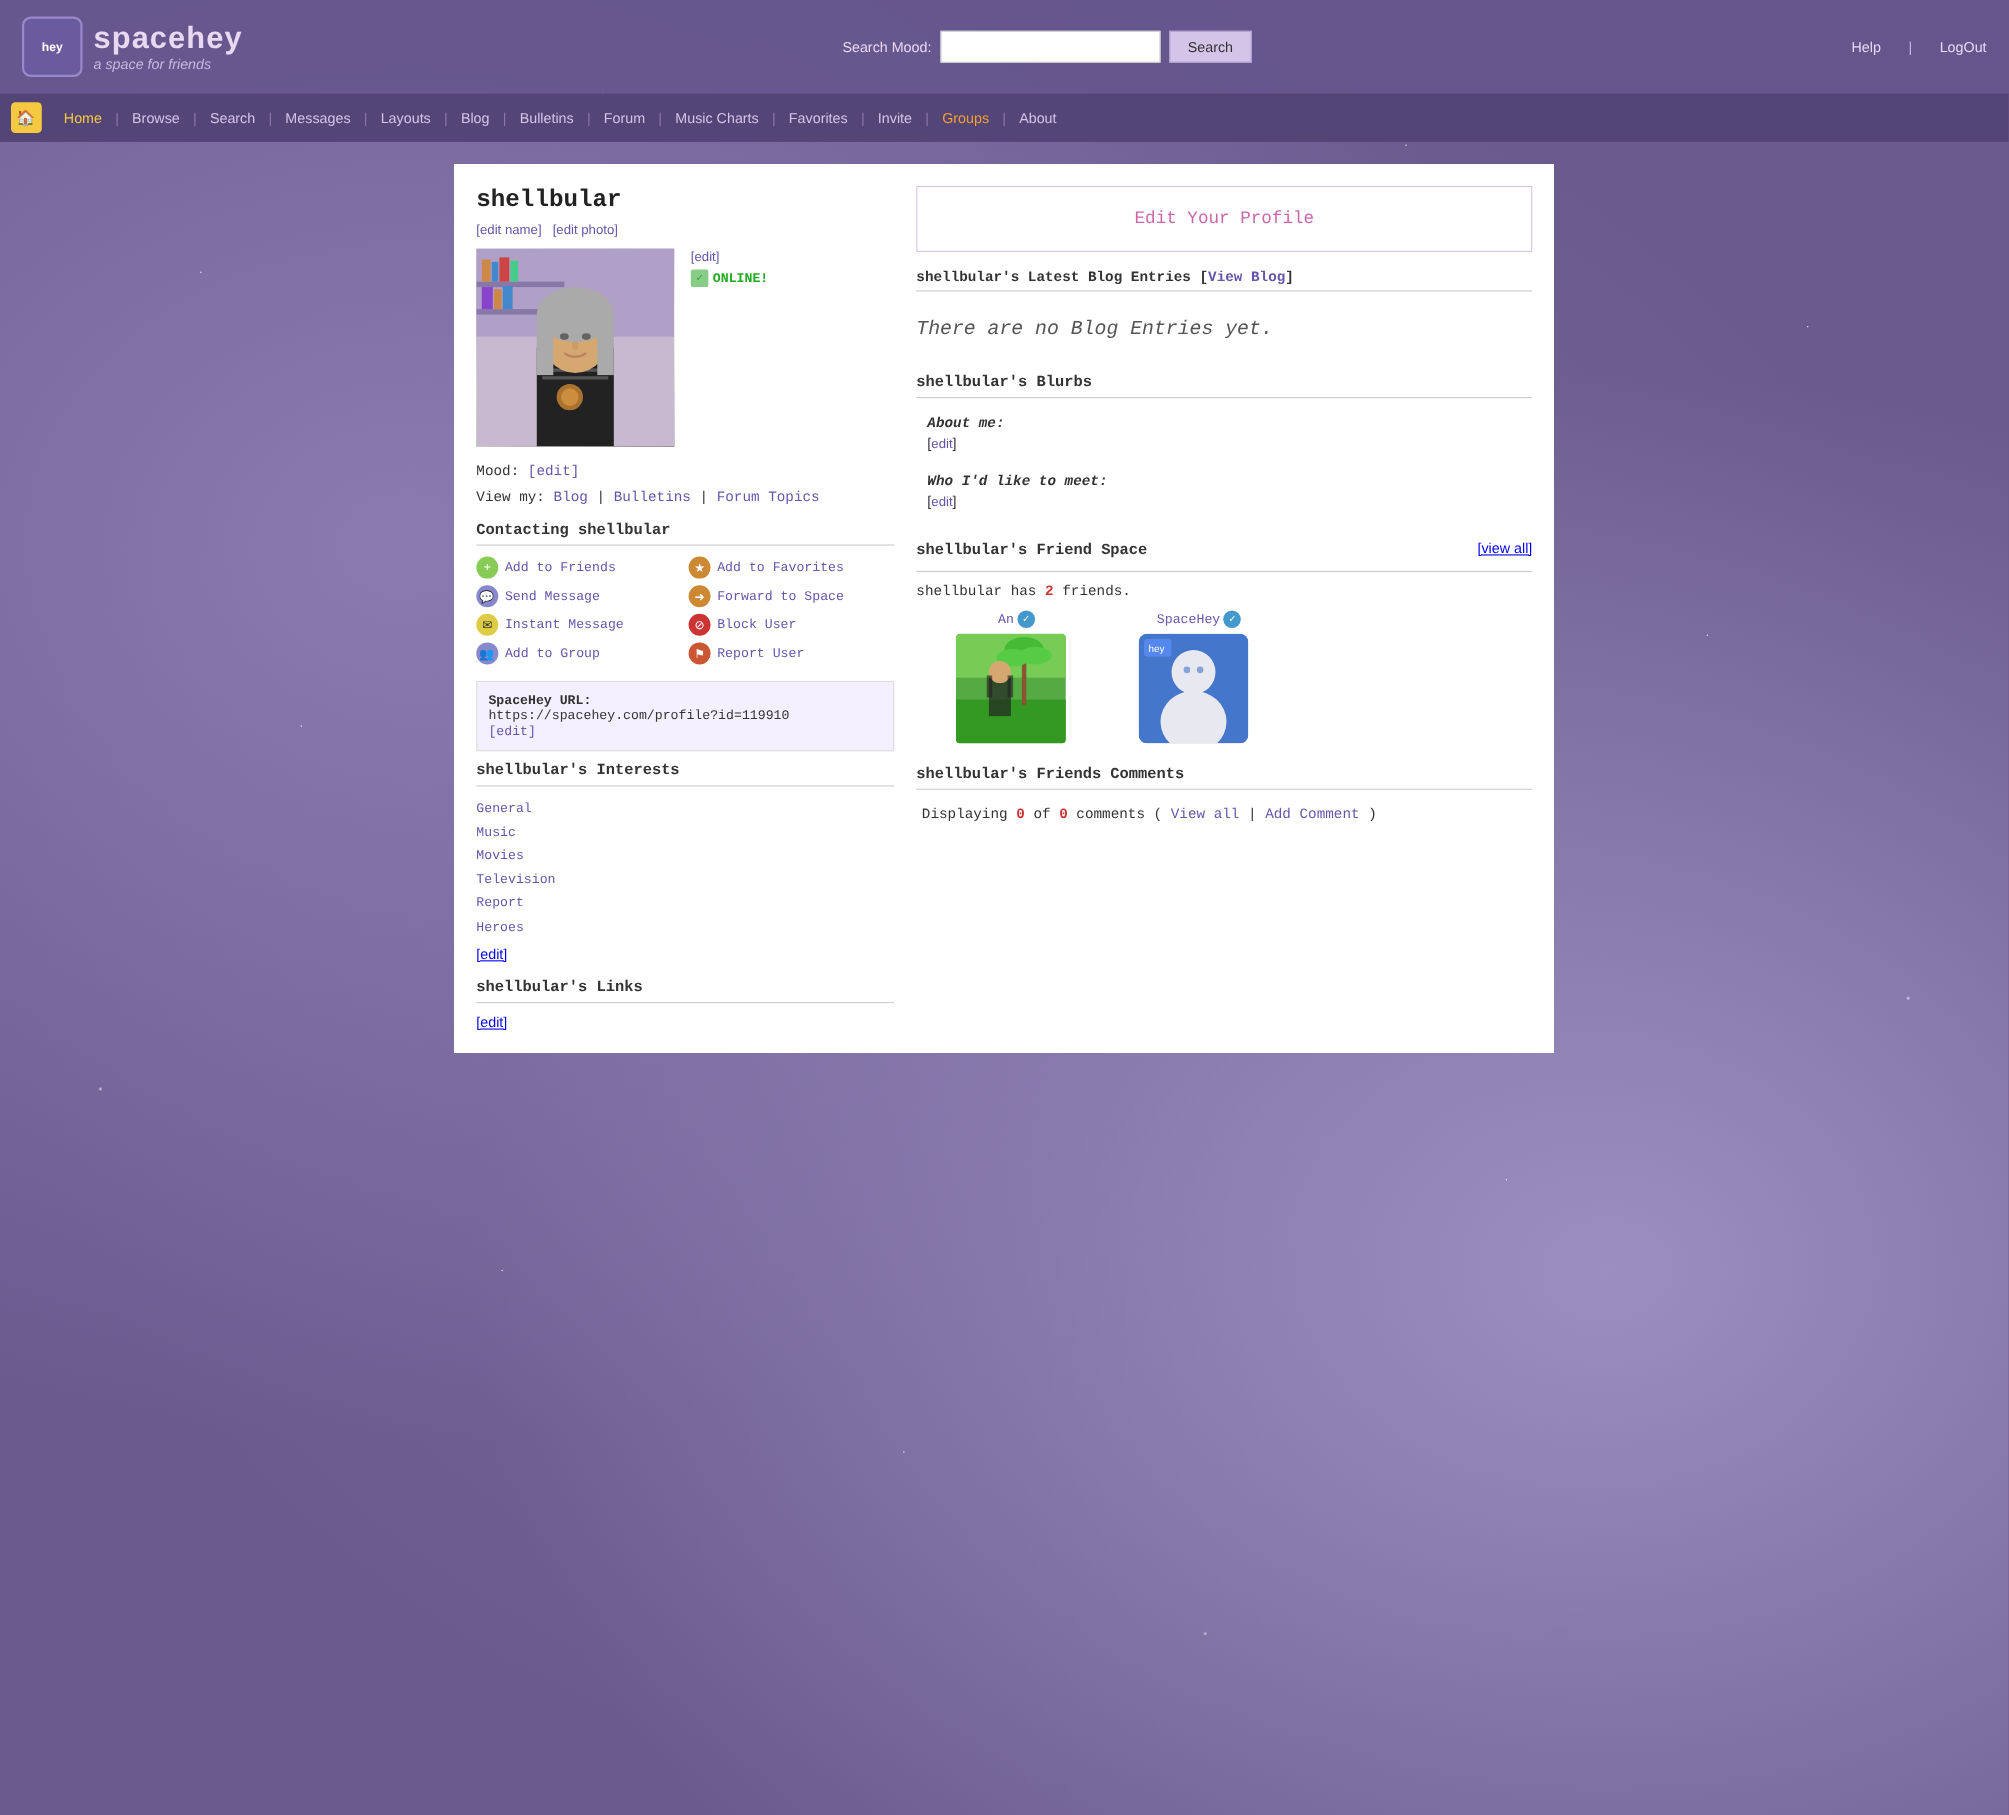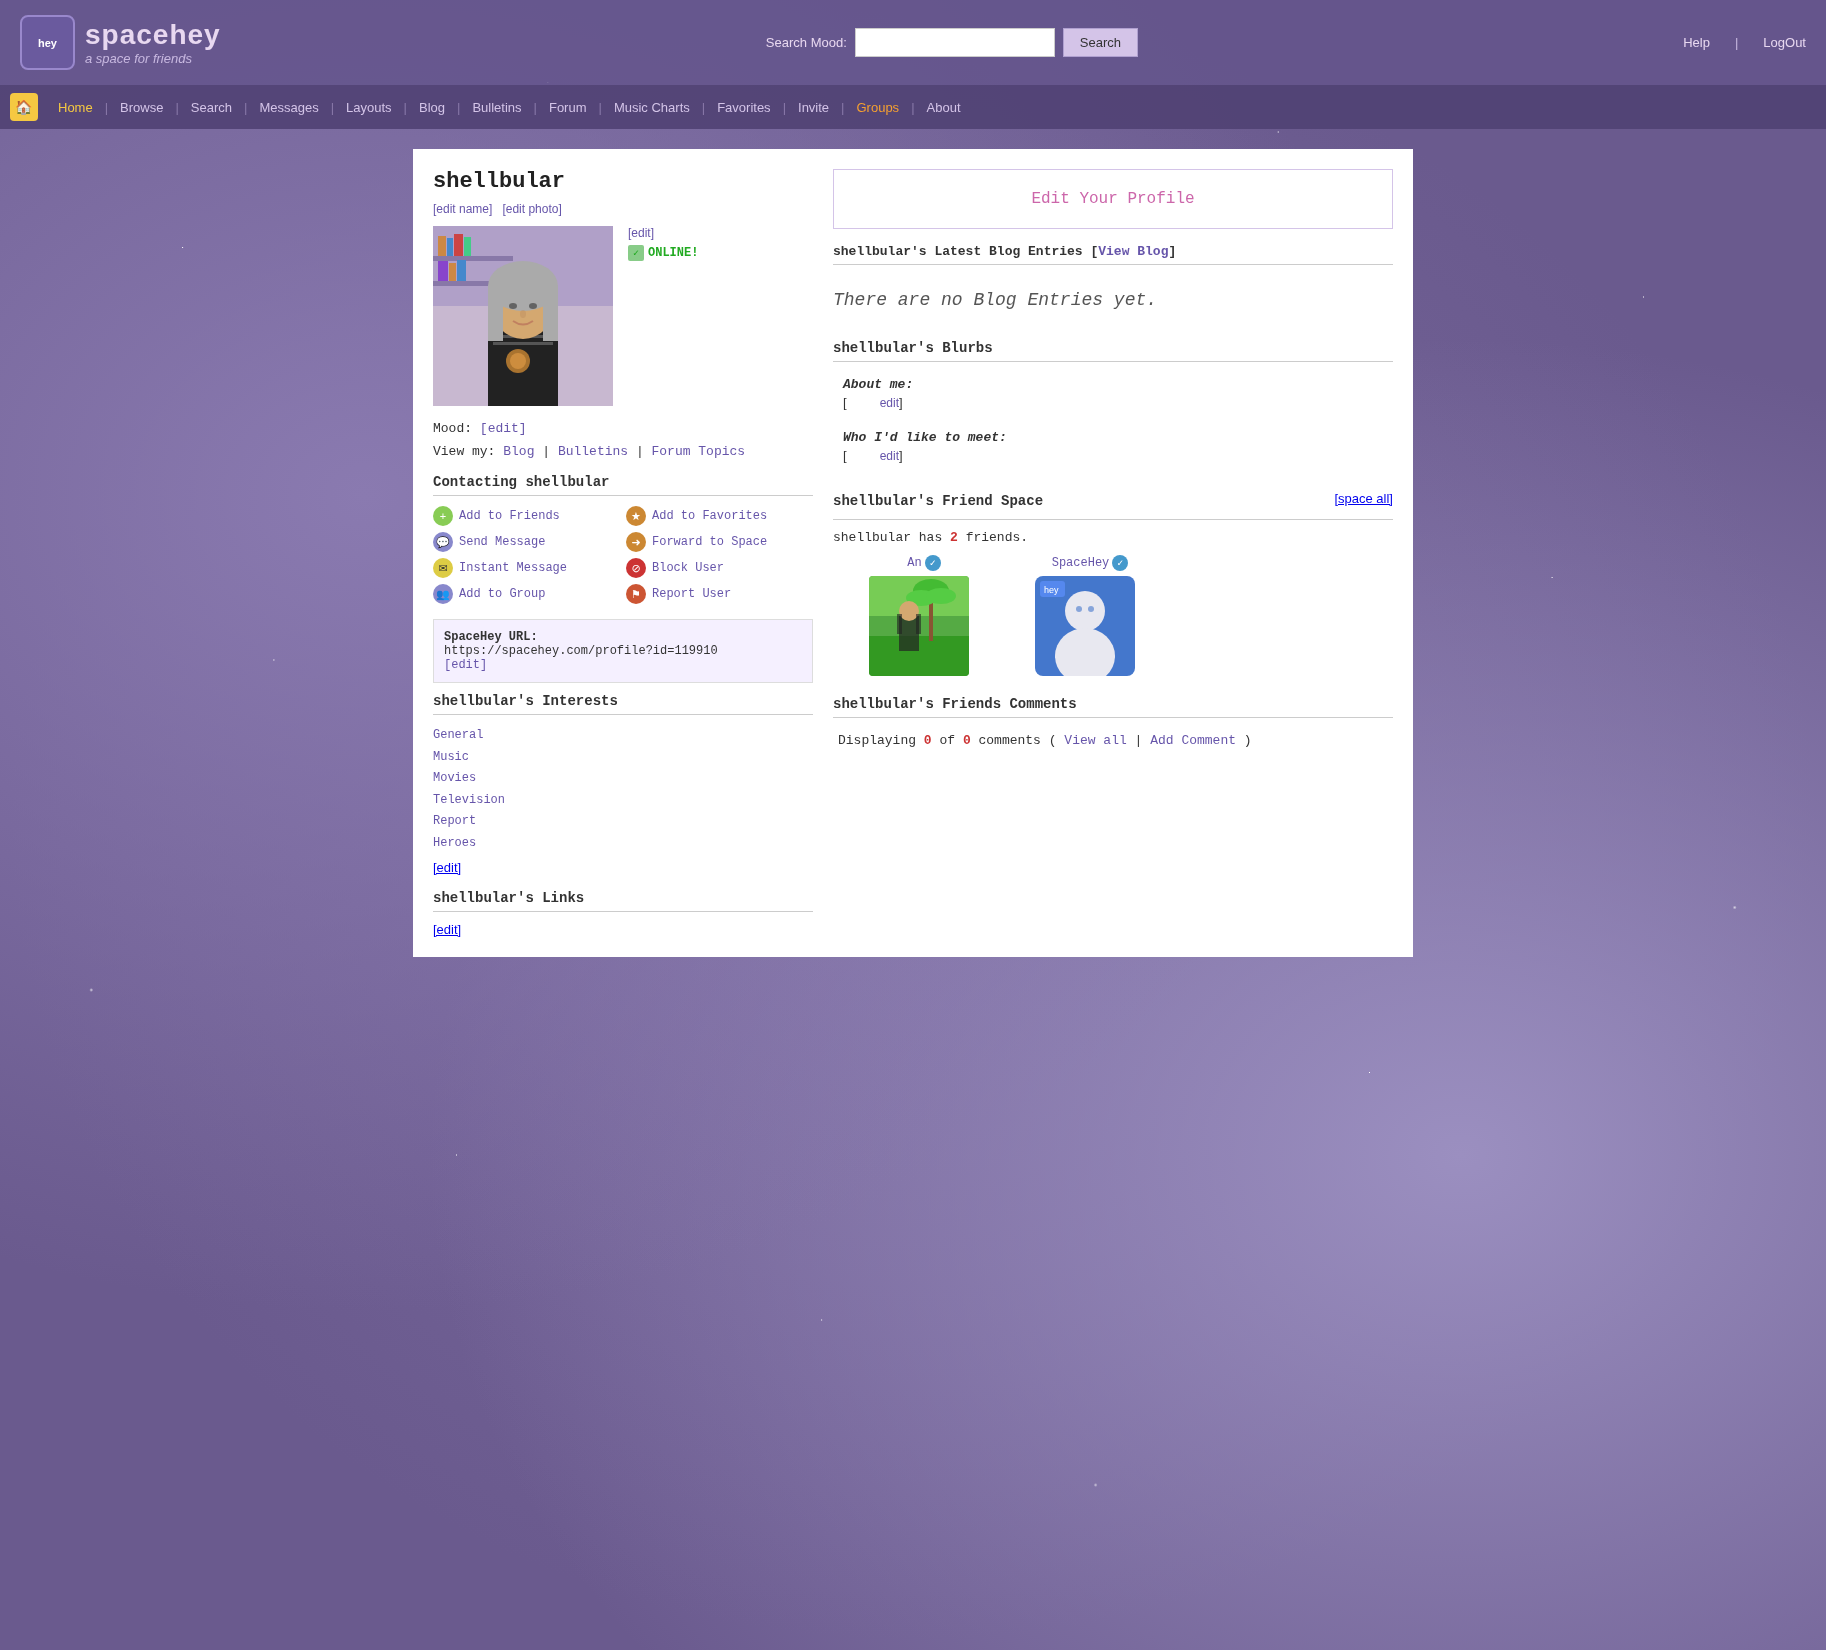--- a/index.html
+++ b/index.html
@@ -341,21 +341,20 @@
       font-weight: bold;
       font-family: 'Courier New', monospace;
       font-size: 13px;
       margin-bottom: 3px;
       font-style: italic;
     }
     .blurb-edit a {
       color: #6655aa;
       text-decoration: none;
       font-size: 12px;
-      margin-left: 33px;
     }
     .friend-count {
       font-size: 13px;
       font-family: 'Courier New', monospace;
       margin-bottom: 10px;
     }
     .friend-count .count { color: #cc3333; font-weight: bold; }
 
     .friends-grid {
       display: flex;
@@ -664,21 +663,21 @@
           <div class="blurb-title">Who I'd like to meet:</div>
           <div class="blurb-edit">
             [<a href="#">edit</a>]
           </div>
         </div>
       </div>
 
       <div class="friend-space-section">
         <div class="section-header-right">
           <span class="section-header">shellbular's Friend Space</span>
-          <a href="#">[space all]</a>
+          <a href="#">[view all]</a>
         </div>
         <hr class="section-divider">
         <div class="friend-count">
           <span>shellbular has</span>
           <span class="count">2</span>
           <span>friends.</span>
         </div>
         <div class="friends-grid">
 
           <div class="friend-card">

